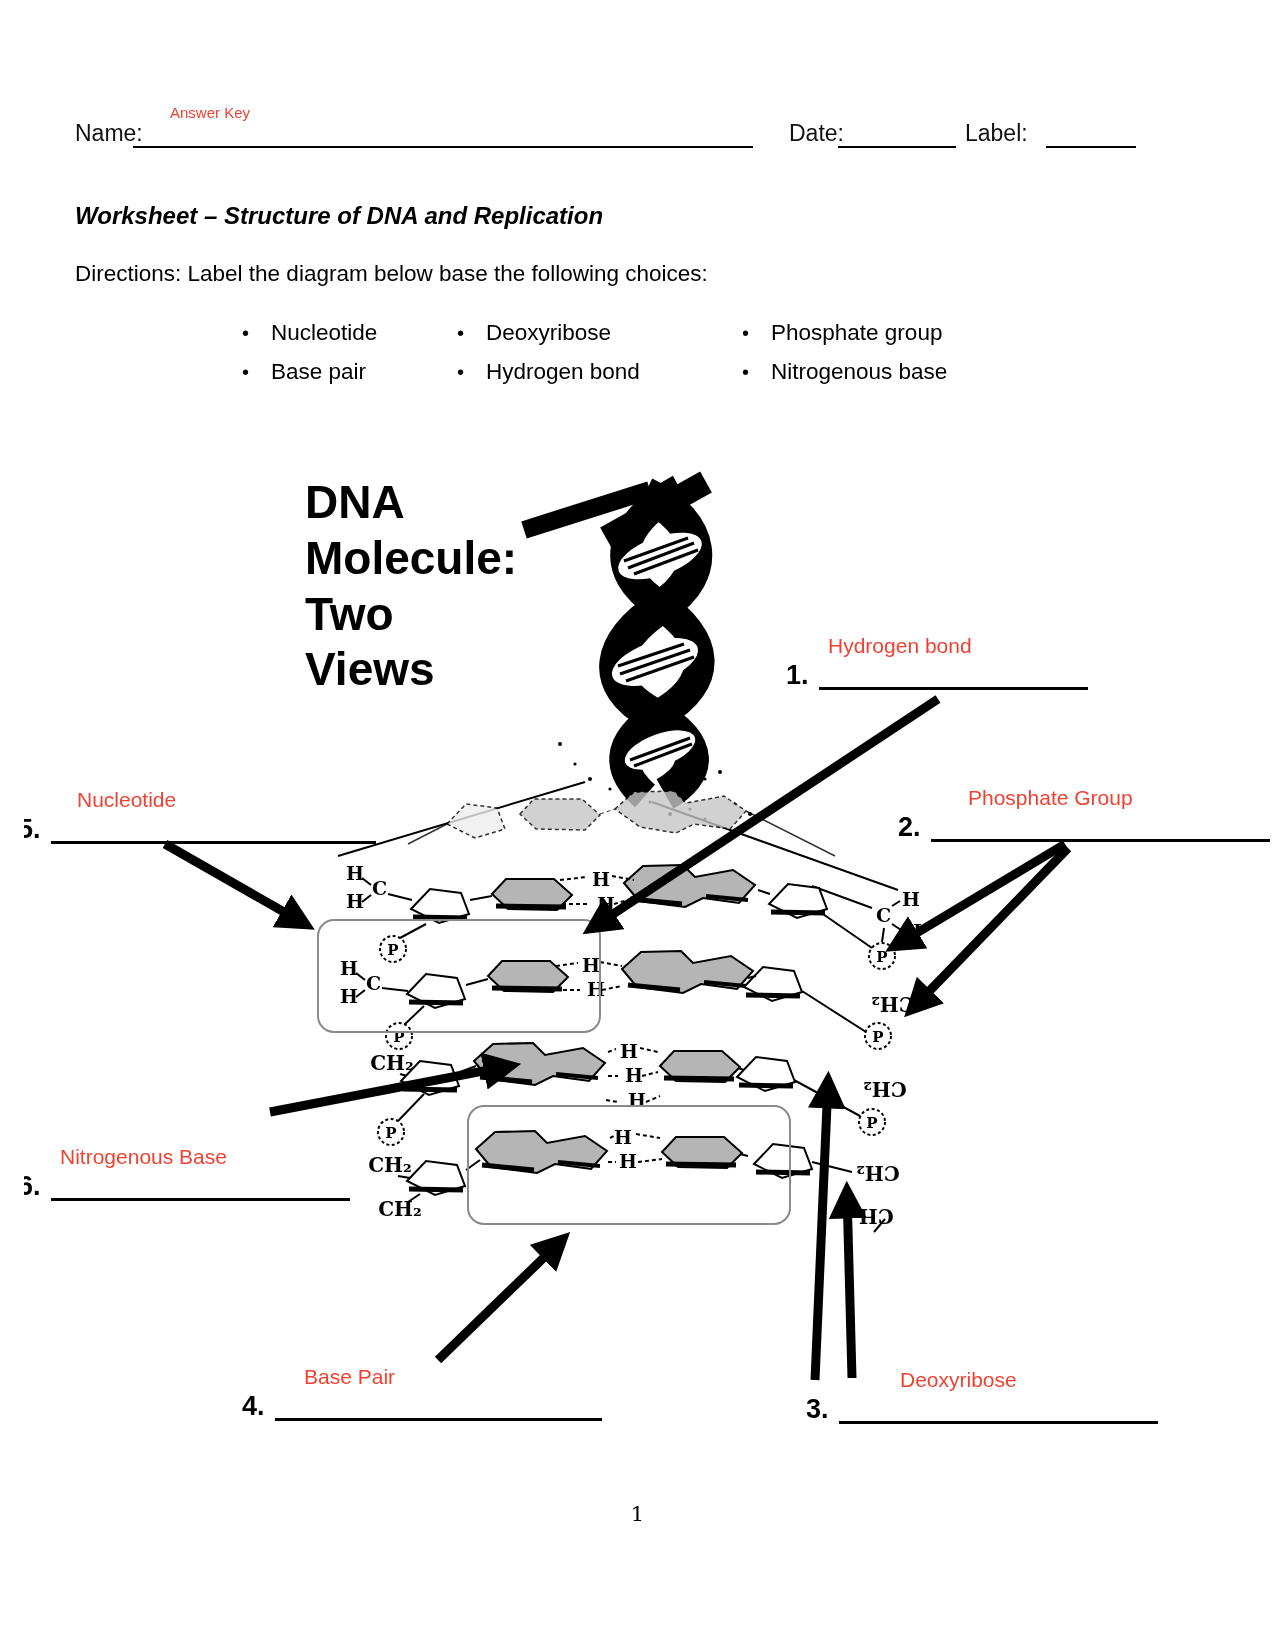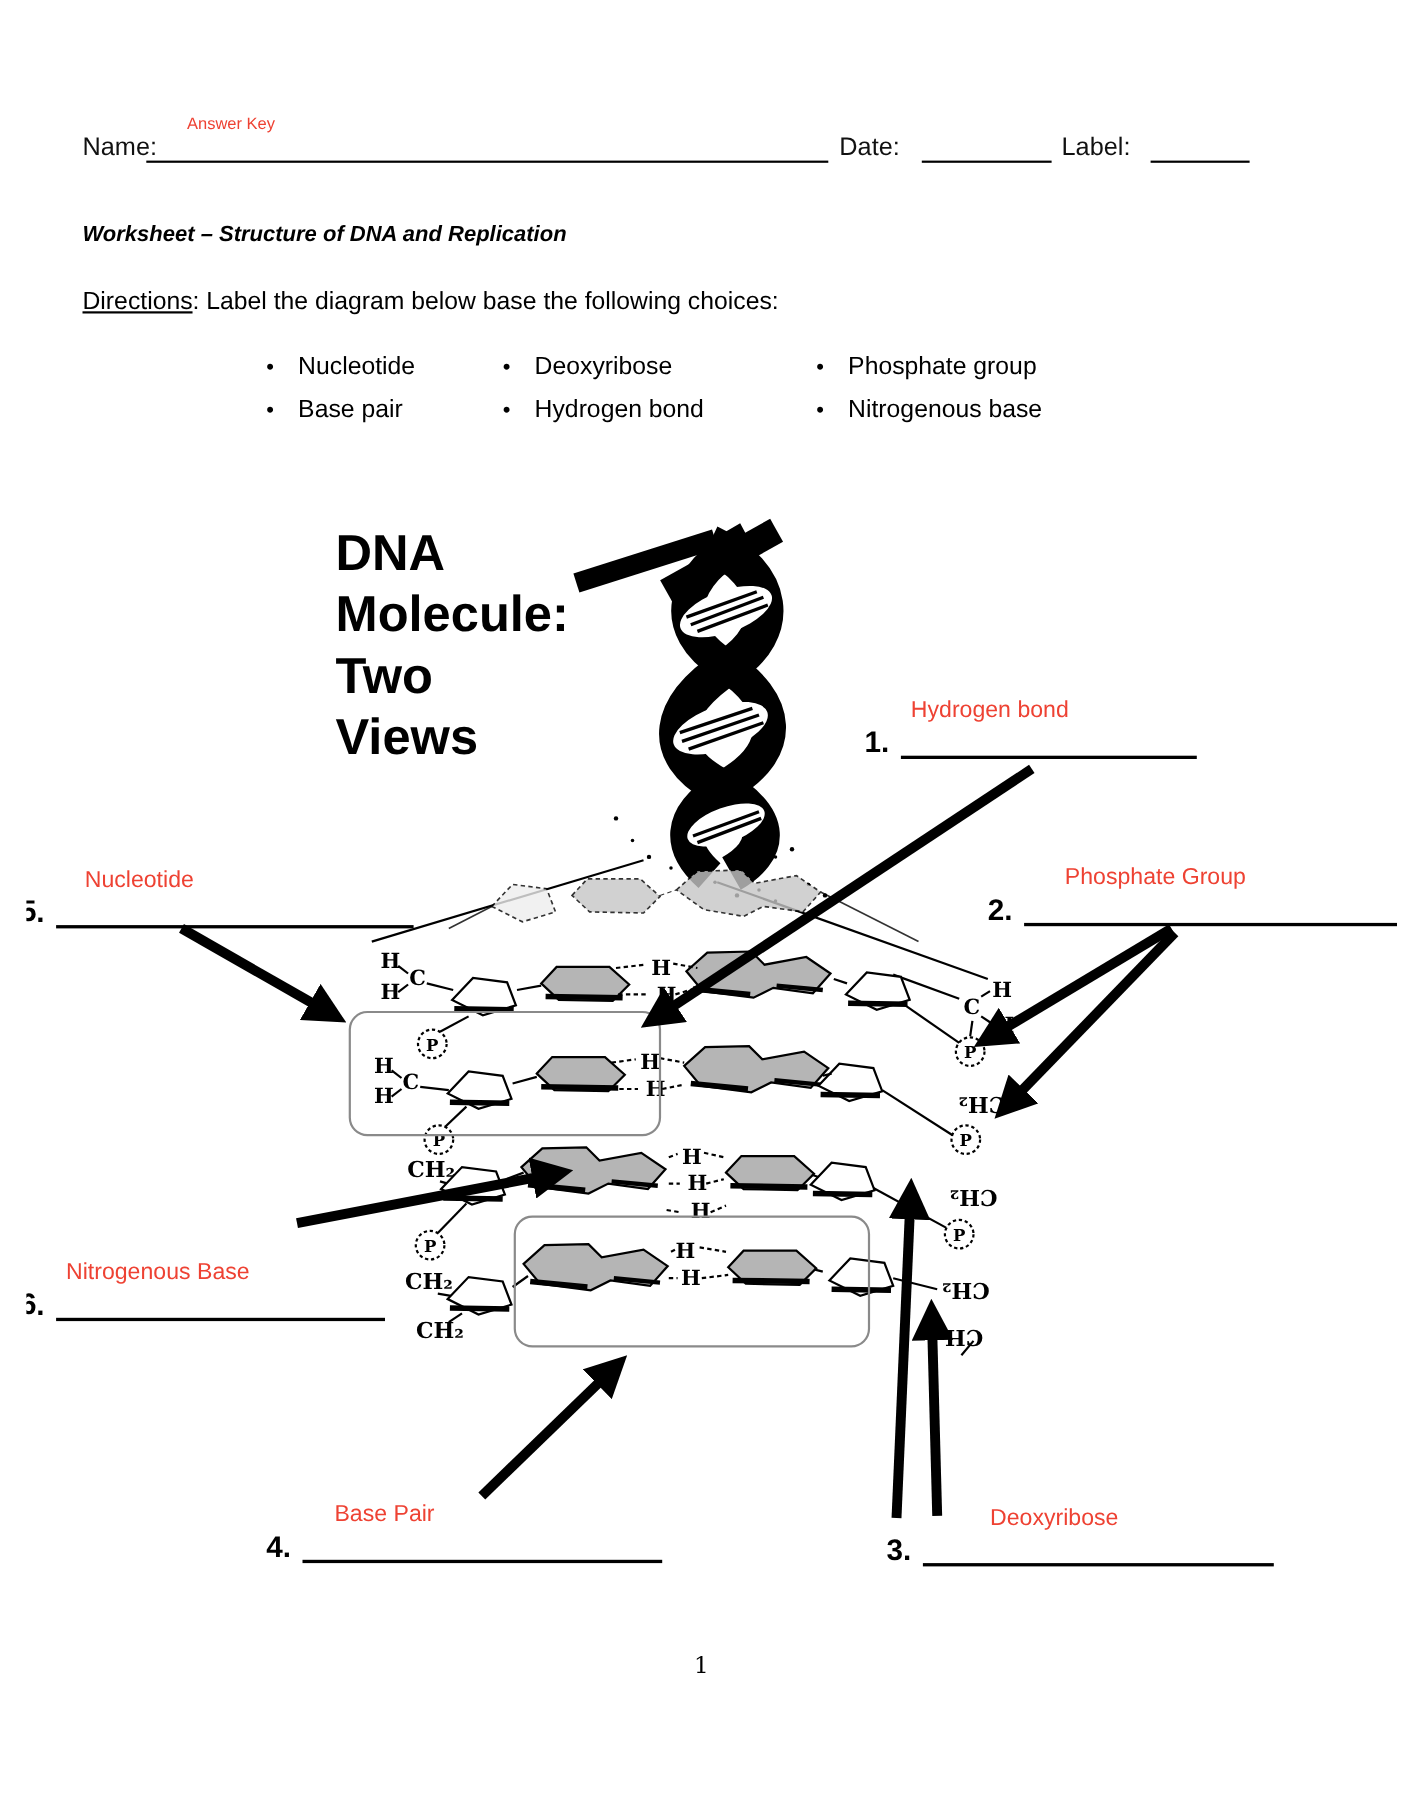--- a/index.html
+++ b/index.html
@@ -4,23 +4,23 @@
 <style>
   html,body{margin:0;padding:0;}
   body{font-family:"Liberation Sans",sans-serif;background:#fff;}
   #page{position:relative;width:1275px;height:1651px;background:#fff;overflow:hidden;margin-top:44px;}
   .abs{position:absolute;}
   
   .h-label{font-size:23px;color:#111;}
   .ul{border-bottom:2.5px solid #000;display:inline-block;height:22px;}
   .answer-key{color:#ee4233;font-size:15px;}
   
-  .title{font-size:20px;font-weight:bold;font-style:italic;color:#000;}
+  .title{font-size:24px;font-weight:bold;font-style:italic;color:#000;}
   .directions{font-size:22.5px;color:#000;}
-  .directions .dlabel{text-decoration:underline;}
+  .directions .dlabel{}
   
   .word-bank{display:grid;grid-template-columns:215px 285px auto;row-gap:13px;column-gap:0;}
   .wb-item{font-size:22.5px;color:#000;white-space:nowrap;}
   .wb-item::before{content:"\2022";margin-right:22px;font-size:20px;}
   
   .blank .red{color:#ee4233;font-size:21px;height:22px;}
   .blank .row{display:flex;align-items:flex-end;height:34px;}
   .blank .num{font-weight:bold;font-size:27px;color:#000;line-height:30px;margin-right:10px;}
   .blank .line{flex:1;border-bottom:3px solid #000;height:30px;}
   .clip{display:inline-block;width:9px;overflow:hidden;direction:rtl;white-space:nowrap;vertical-align:bottom;}
@@ -39,21 +39,21 @@
   .footer{width:1275px;text-align:center;font-family:"DejaVu Serif",serif;font-size:21px;color:#000;}
 </style>
 </head>
 <body>
 
 <div id="page">
 
   <span class="abs h-label" style="left:75px;top:76px;">Name:</span>
   <span class="abs answer-key" style="left:170px;top:60px;">Answer Key</span>
   <span class="abs ul" style="left:133px;top:80px;width:620px;"></span>
-  <span class="abs h-label" style="left:763px;top:76px;">Date:</span>
+  <span class="abs h-label" style="left:789px;top:76px;">Date:</span>
   <span class="abs ul" style="left:838px;top:80px;width:118px;"></span>
   <span class="abs h-label" style="left:965px;top:76px;">Label:</span>
   <span class="abs ul" style="left:1046px;top:80px;width:90px;"></span>
 
   <div class="abs title" style="left:75px;top:158px;">Worksheet – Structure of DNA and Replication</div>
   <div class="abs directions" style="left:75px;top:217px;"><span class="dlabel">Directions</span><span>: Label the diagram below base the following choices:</span></div>
 
   <div class="abs word-bank" style="left:242px;top:276px;">
     <div class="wb-item">Nucleotide</div>
     <div class="wb-item">Deoxyribose</div>

